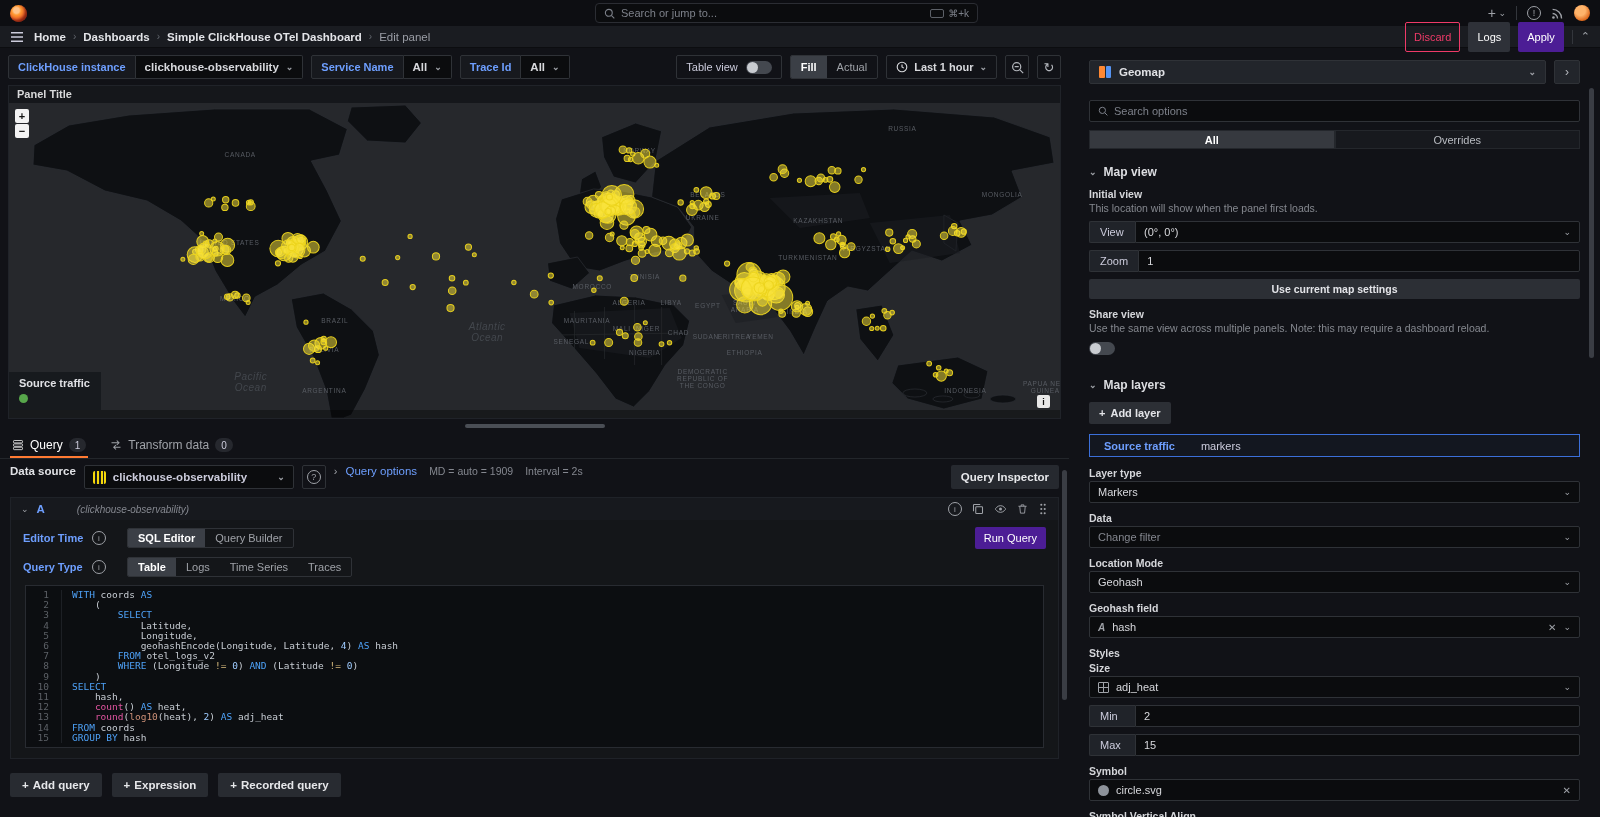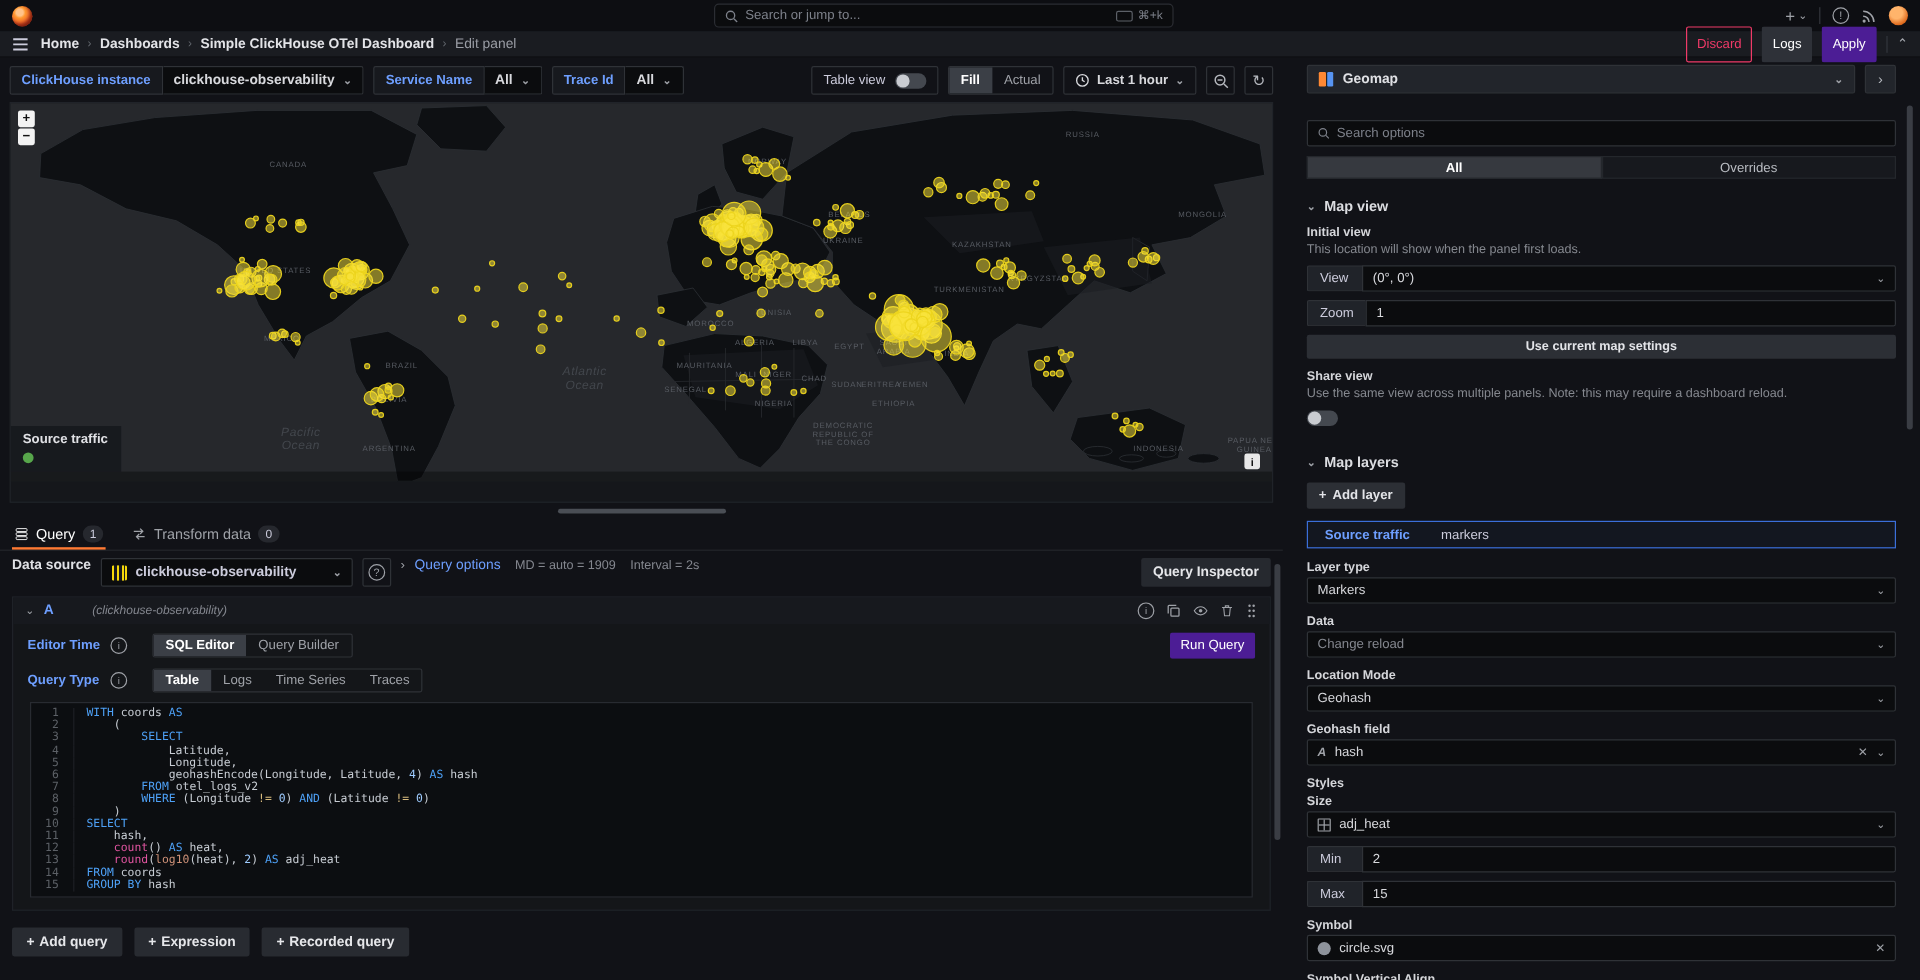--- a/index.html
+++ b/index.html
@@ -93,21 +93,21 @@
   .q-row{display:flex;align-items:center;gap:7px;margin:7px 12px;height:22px;position:relative}
   .blab{color:#6e9fff;font-size:11px;font-weight:bold;min-width:62px}
   .run{position:absolute;right:0;top:0;height:22px}
   .sql-editor{margin:4px 14px 10px;background:#0c0e11;border:1px solid #282b31;font-family:"DejaVu Sans Mono",monospace;font-size:9.5px;line-height:10.2px;padding:4px 0;color:#c7ccd3}
   .code-line{display:flex;white-space:pre}
   .ln{width:36px;text-align:right;padding-right:12px;color:#5c6066;border-right:1px solid #1d2025;margin-right:10px}
   .tk-kw{color:#4ea1f7}.tk-pl{color:#c7ccd3}.tk-fn{color:#e255a1}.tk-f2{color:#ce9178}.tk-nm{color:#9ecbff}.tk-op{color:#d7ba7d}
   .footer-btns{display:flex;gap:10px;margin:14px 10px}
   .fbtn{background:#282b31;color:#e6e7ea;height:24px;display:flex;align-items:center;padding:0 12px;border-radius:2px;font-size:11.5px;font-weight:bold;gap:4px}
   
-  .opt-header{display:flex;gap:8px;height:36px;margin-bottom:10px}
+  .opt-header{display:flex;align-items:center;gap:8px;height:36px;margin-bottom:10px}
   .opt-title-box{flex:1;height:24px;background:#22252b;border:1px solid #2f3237;border-radius:2px;display:flex;align-items:center;gap:8px;padding:0 9px;font-size:11.5px;font-weight:bold;color:#e0e1e5}
   .opt-title-box .chev{margin-left:auto}
   .sqbtn{width:26px;height:24px;background:#22252b;border:1px solid #2f3237;border-radius:2px;display:flex;align-items:center;justify-content:center;color:#b4b7bd;font-size:12px}
   .geoicon{width:12px;height:12px;display:flex;gap:1px}
   .geoicon i{flex:1;border-radius:1px}
   .geoicon .g1{background:#ff8833}.geoicon .g2{background:#5794f2}
   .osearch{height:22px;background:#0b0c0e;border:1px solid #2f3237;border-radius:2px;display:flex;align-items:center;gap:6px;padding:0 8px;color:#7d818a;font-size:11px;margin-bottom:8px}
   .otabs{display:flex;height:19px;margin-bottom:4px}
   .otab{flex:1;display:flex;align-items:center;justify-content:center;font-size:11px;color:#b9bcc2;background:#17191e;border:1px solid #24272c}
   .otab.on{background:#36393f;color:#fff;font-weight:bold}
@@ -229,20 +229,21 @@
         <svg class="gi" width="13" height="13" viewBox="0 0 16 16">
             <circle cx="7" cy="7" r="5" fill="none" stroke="#b4b7bd" stroke-width="1.5"></circle>
             <path d="M11 11l4 4M4.5 7h5" stroke="#b4b7bd" stroke-width="1.5"></path>
           </svg>
       </div>
       <div class="iconbtn">↻</div>
     </div>
   </div>
 
   <div class="panel">
+    <div class="panel-header">Panel Title</div>
     <div class="map-wrap">
       <svg id="map-svg" viewBox="0 0 1050 315" preserveAspectRatio="none">
           <path d="M25,42 L60,22 L120,12 L205,6 L300,6 L338,26 L330,52 L302,58 L318,88 L332,118 L316,148 L292,162 L268,182 L246,194 L236,214 L224,198 L206,168 L194,138 L172,118 L138,98 L96,88 L58,68 L24,62 Z" class="land"></path>
           <path d="M342,4 L396,2 L412,20 L396,40 L358,38 L338,18 Z" class="land"></path>
           <path d="M282,196 L314,190 L342,206 L364,228 L370,252 L356,286 L342,312 L334,315 L322,315 L317,288 L304,254 L287,224 Z" class="land"></path>
           <path d="M592,34 L626,20 L652,28 L646,58 L626,80 L604,74 L594,54 Z" class="land"></path>
           <path d="M572,76 L586,68 L592,84 L581,96 L570,90 Z" class="land"></path>
           <path d="M552,96 L584,86 L612,88 L642,94 L668,104 L682,124 L672,144 L644,150 L616,158 L590,168 L566,164 L550,140 L546,116 Z" class="land"></path>
           <path d="M538,160 L568,154 L580,170 L562,186 L540,178 Z" class="land"></path>
           <path d="M544,202 L586,192 L626,194 L664,202 L680,218 L674,242 L656,262 L640,288 L624,304 L606,296 L586,270 L560,240 L542,220 Z" class="land"></path>
@@ -847,21 +848,21 @@
   <div class="sec-label">Layer type</div>
   <div class="odd">
       <span>Markers</span>
       <span class="right">
         <span class="chev">⌄</span>
       </span>
     </div>
 
   <div class="sec-label">Data</div>
   <div class="odd">
-      <span class="muted">Change reload</span>
+      <span class="muted">Change filter</span>
       <span class="right">
         <span class="chev">⌄</span>
       </span>
     </div>
 
   <div class="sec-label">Location Mode</div>
   <div class="odd">
       <span>Geohash</span>
       <span class="right">
         <span class="chev">⌄</span>

